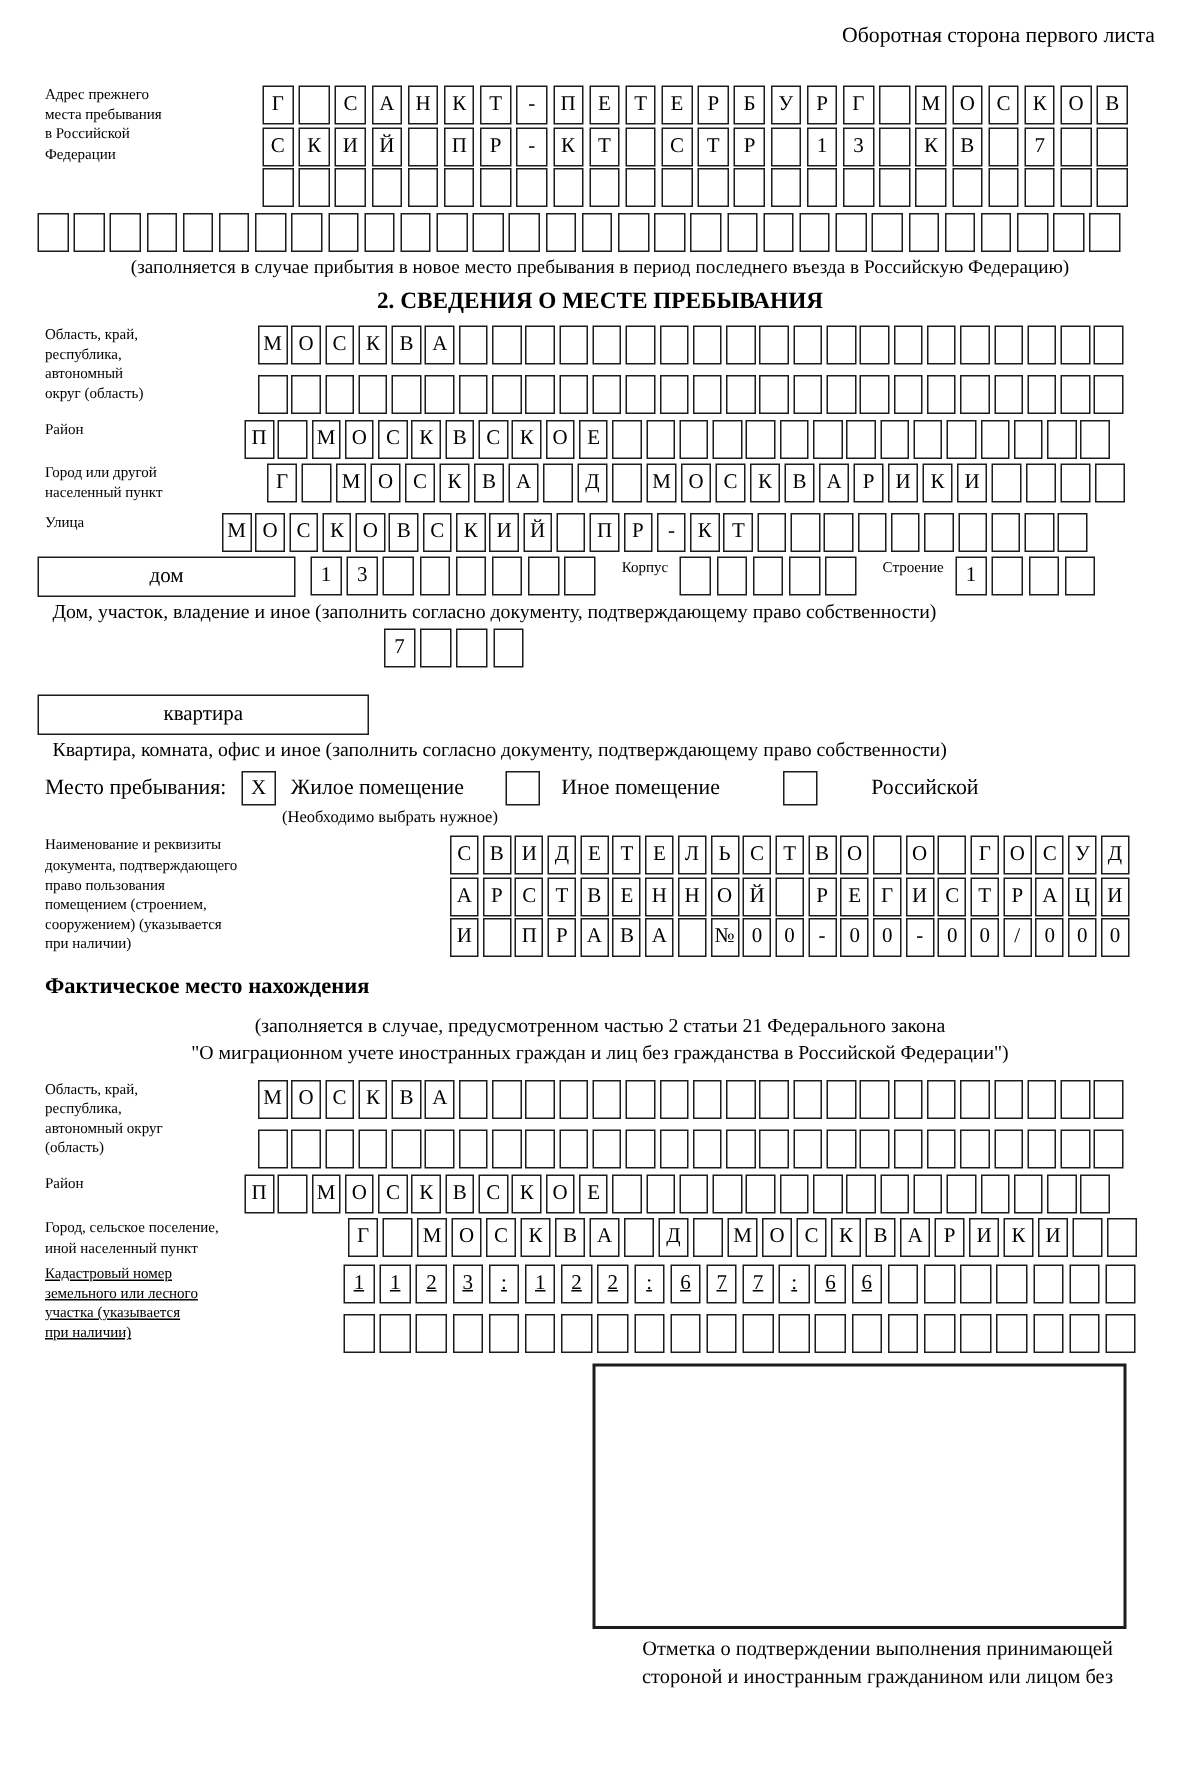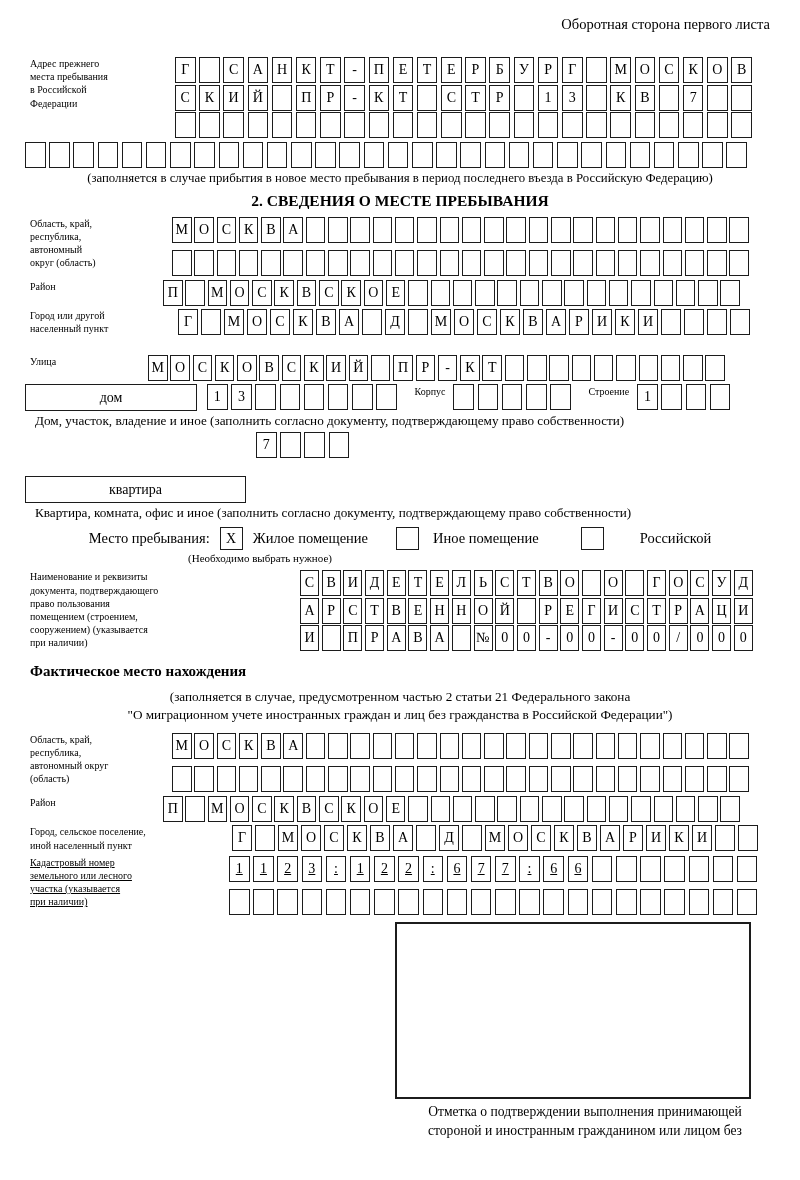--- a/index.html
+++ b/index.html
@@ -53,42 +53,42 @@
   .typebox {
     box-sizing:border-box; border:1.6px solid #1c1c1c; height:27px;
     display:flex; align-items:center; justify-content:center;
     font-size:14px; flex:none; margin-right:10px;text-align:center;
   }
   .typebox.w-dom  { width:172px; }
   .typebox.w-kv   { width:221px;margin-top:44px; }
   .inline-label { font-size:10px; margin:2px 8px 0 14px; flex:none; }
 
   
-  .checkrow { display:flex; align-items:center; margin-top:6px;justify-content:center; }
+  .checkrow { display:flex; align-items:center; margin-top:6px; }
   .checkrow .cap { font-size:14.5px; }
   .checkbox {
     box-sizing:border-box; border:1.6px solid #1c1c1c; width:23px; height:23px;
     display:flex; align-items:center; justify-content:center;
     font-size:14px; flex:none;
   }
   .hint { font-size:11px; margin:2px 0 6px 0; width:460px; text-align:center; }
 
   
   .sub-title { text-align:left; font-weight:bold; font-size:15px; margin:10px 0 8px 0; }
   .note { text-align:center; font-size:13.2px; line-height:1.4; }
 
   
   .stamp-col { width:400px; margin-left:355px; margin-top:6px; }
   .stamp-box {
     box-sizing:border-box; border:2px solid #1c1c1c;
     width:356px; height:177px; margin-left:10px; background:#fff;
   }
   .stamp-caption { font-size:13.6px; text-align:center; line-height:1.35; margin-top:4px; }
 
-  .mt2 { margin-top:20px; } .mt3 { margin-top:3px; } .mt4 { margin-top:4px;text-decoration:underline; } .mt8 { margin-top:8px; }
+  .mt2 { margin-top:7px; } .mt3 { margin-top:3px; } .mt4 { margin-top:4px;text-decoration:underline; } .mt8 { margin-top:8px; }
 </style>
 </head>
 <body>
 
 <div class="page">
 
   <div class="corner-note">Оборотная сторона первого листа</div>
 
   <div class="fieldblock">
     <div class="flabel lw-prev">

